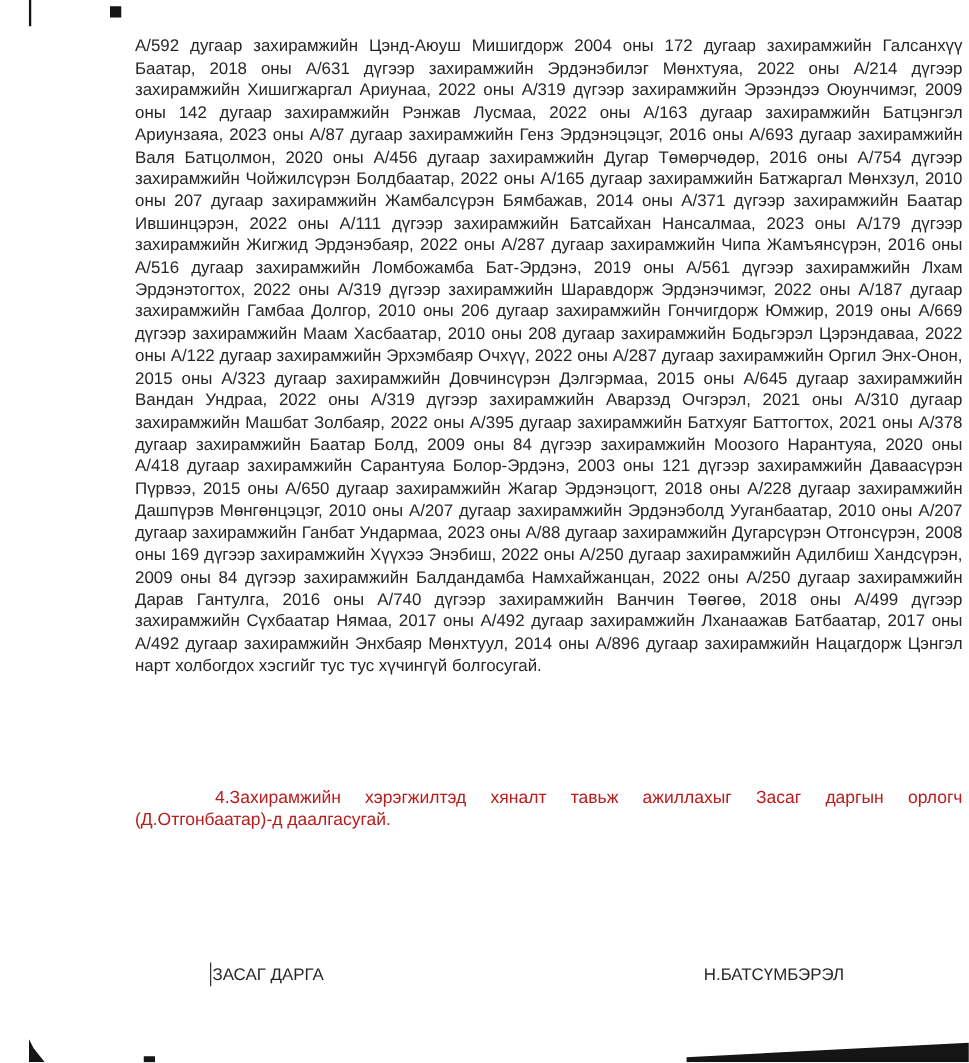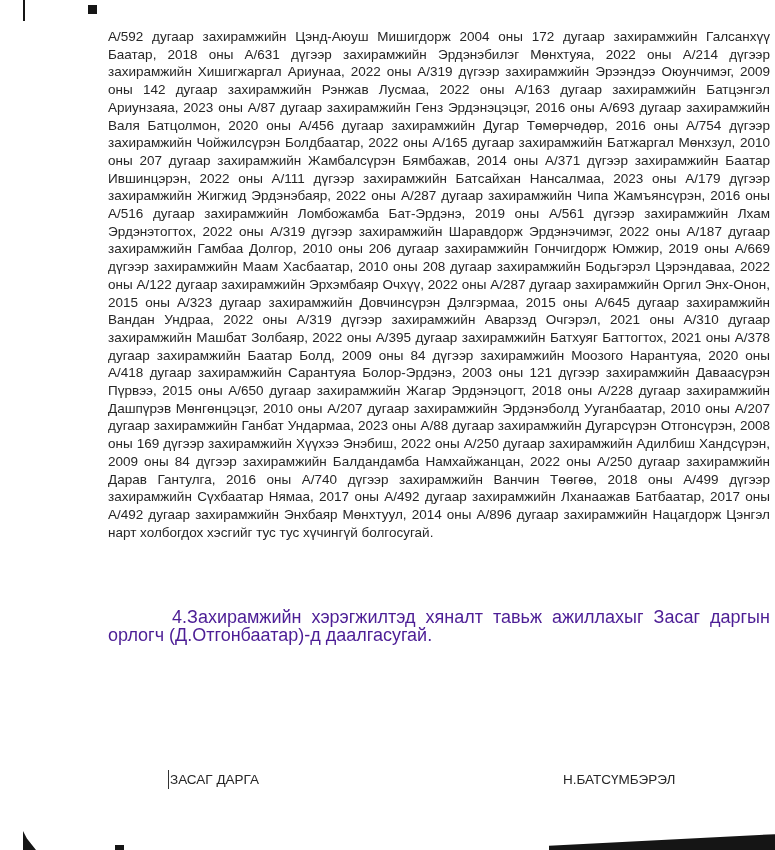--- a/index.html
+++ b/index.html
@@ -23,27 +23,27 @@
     top: 28px;
     width: 662px;
     font-size: 13.5px;
     line-height: 17.7px;
     text-align: justify;
     color: #262626;
   }
   .clause4 {
     position: absolute;
     left: 85px;
-    top: 609px;
+    top: 629px;
     width: 662px;
-    font-size: 18px;
+    font-size: 14px;
     line-height: 17.7px;
     text-align: justify;
     text-indent: 64px;
-    color: #4c1d95;
+    color: #b91c1c;
   }
   .signature-row {
     position: absolute;
     left: 0;
     top: 772px;
     width: 775px;
     height: 20px;
     font-size: 13.5px;
     color: #262626;
   }

